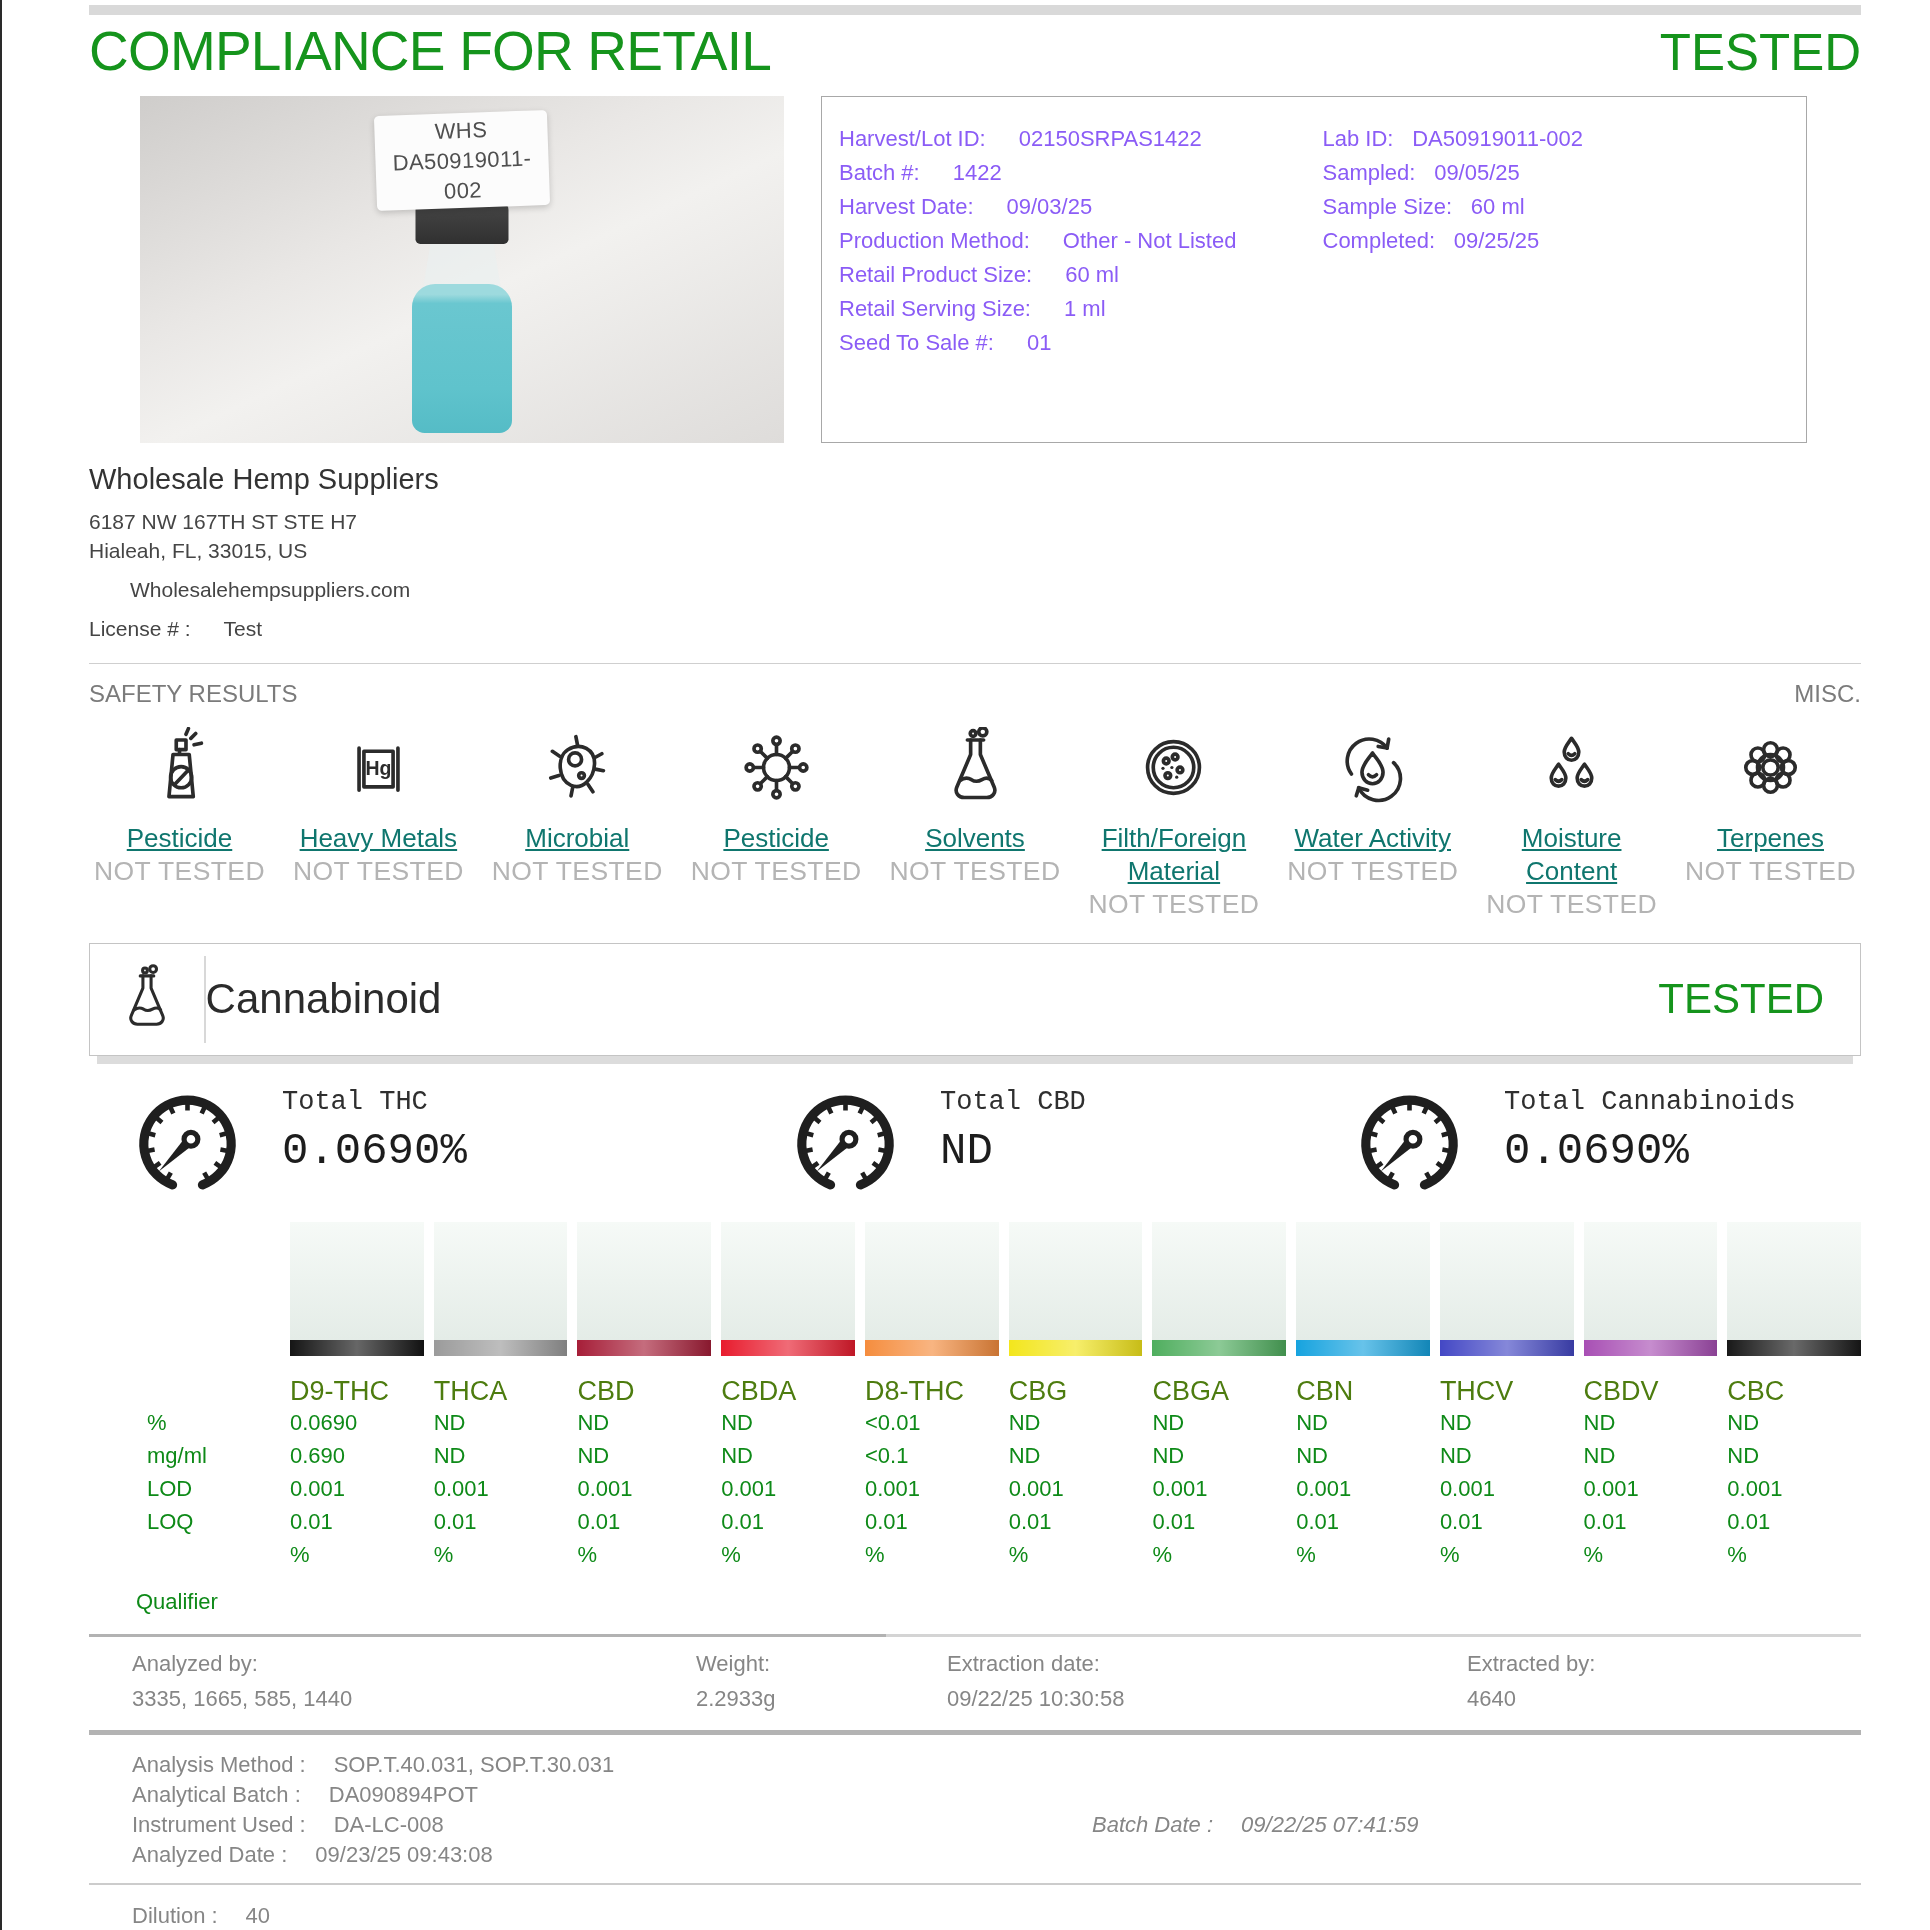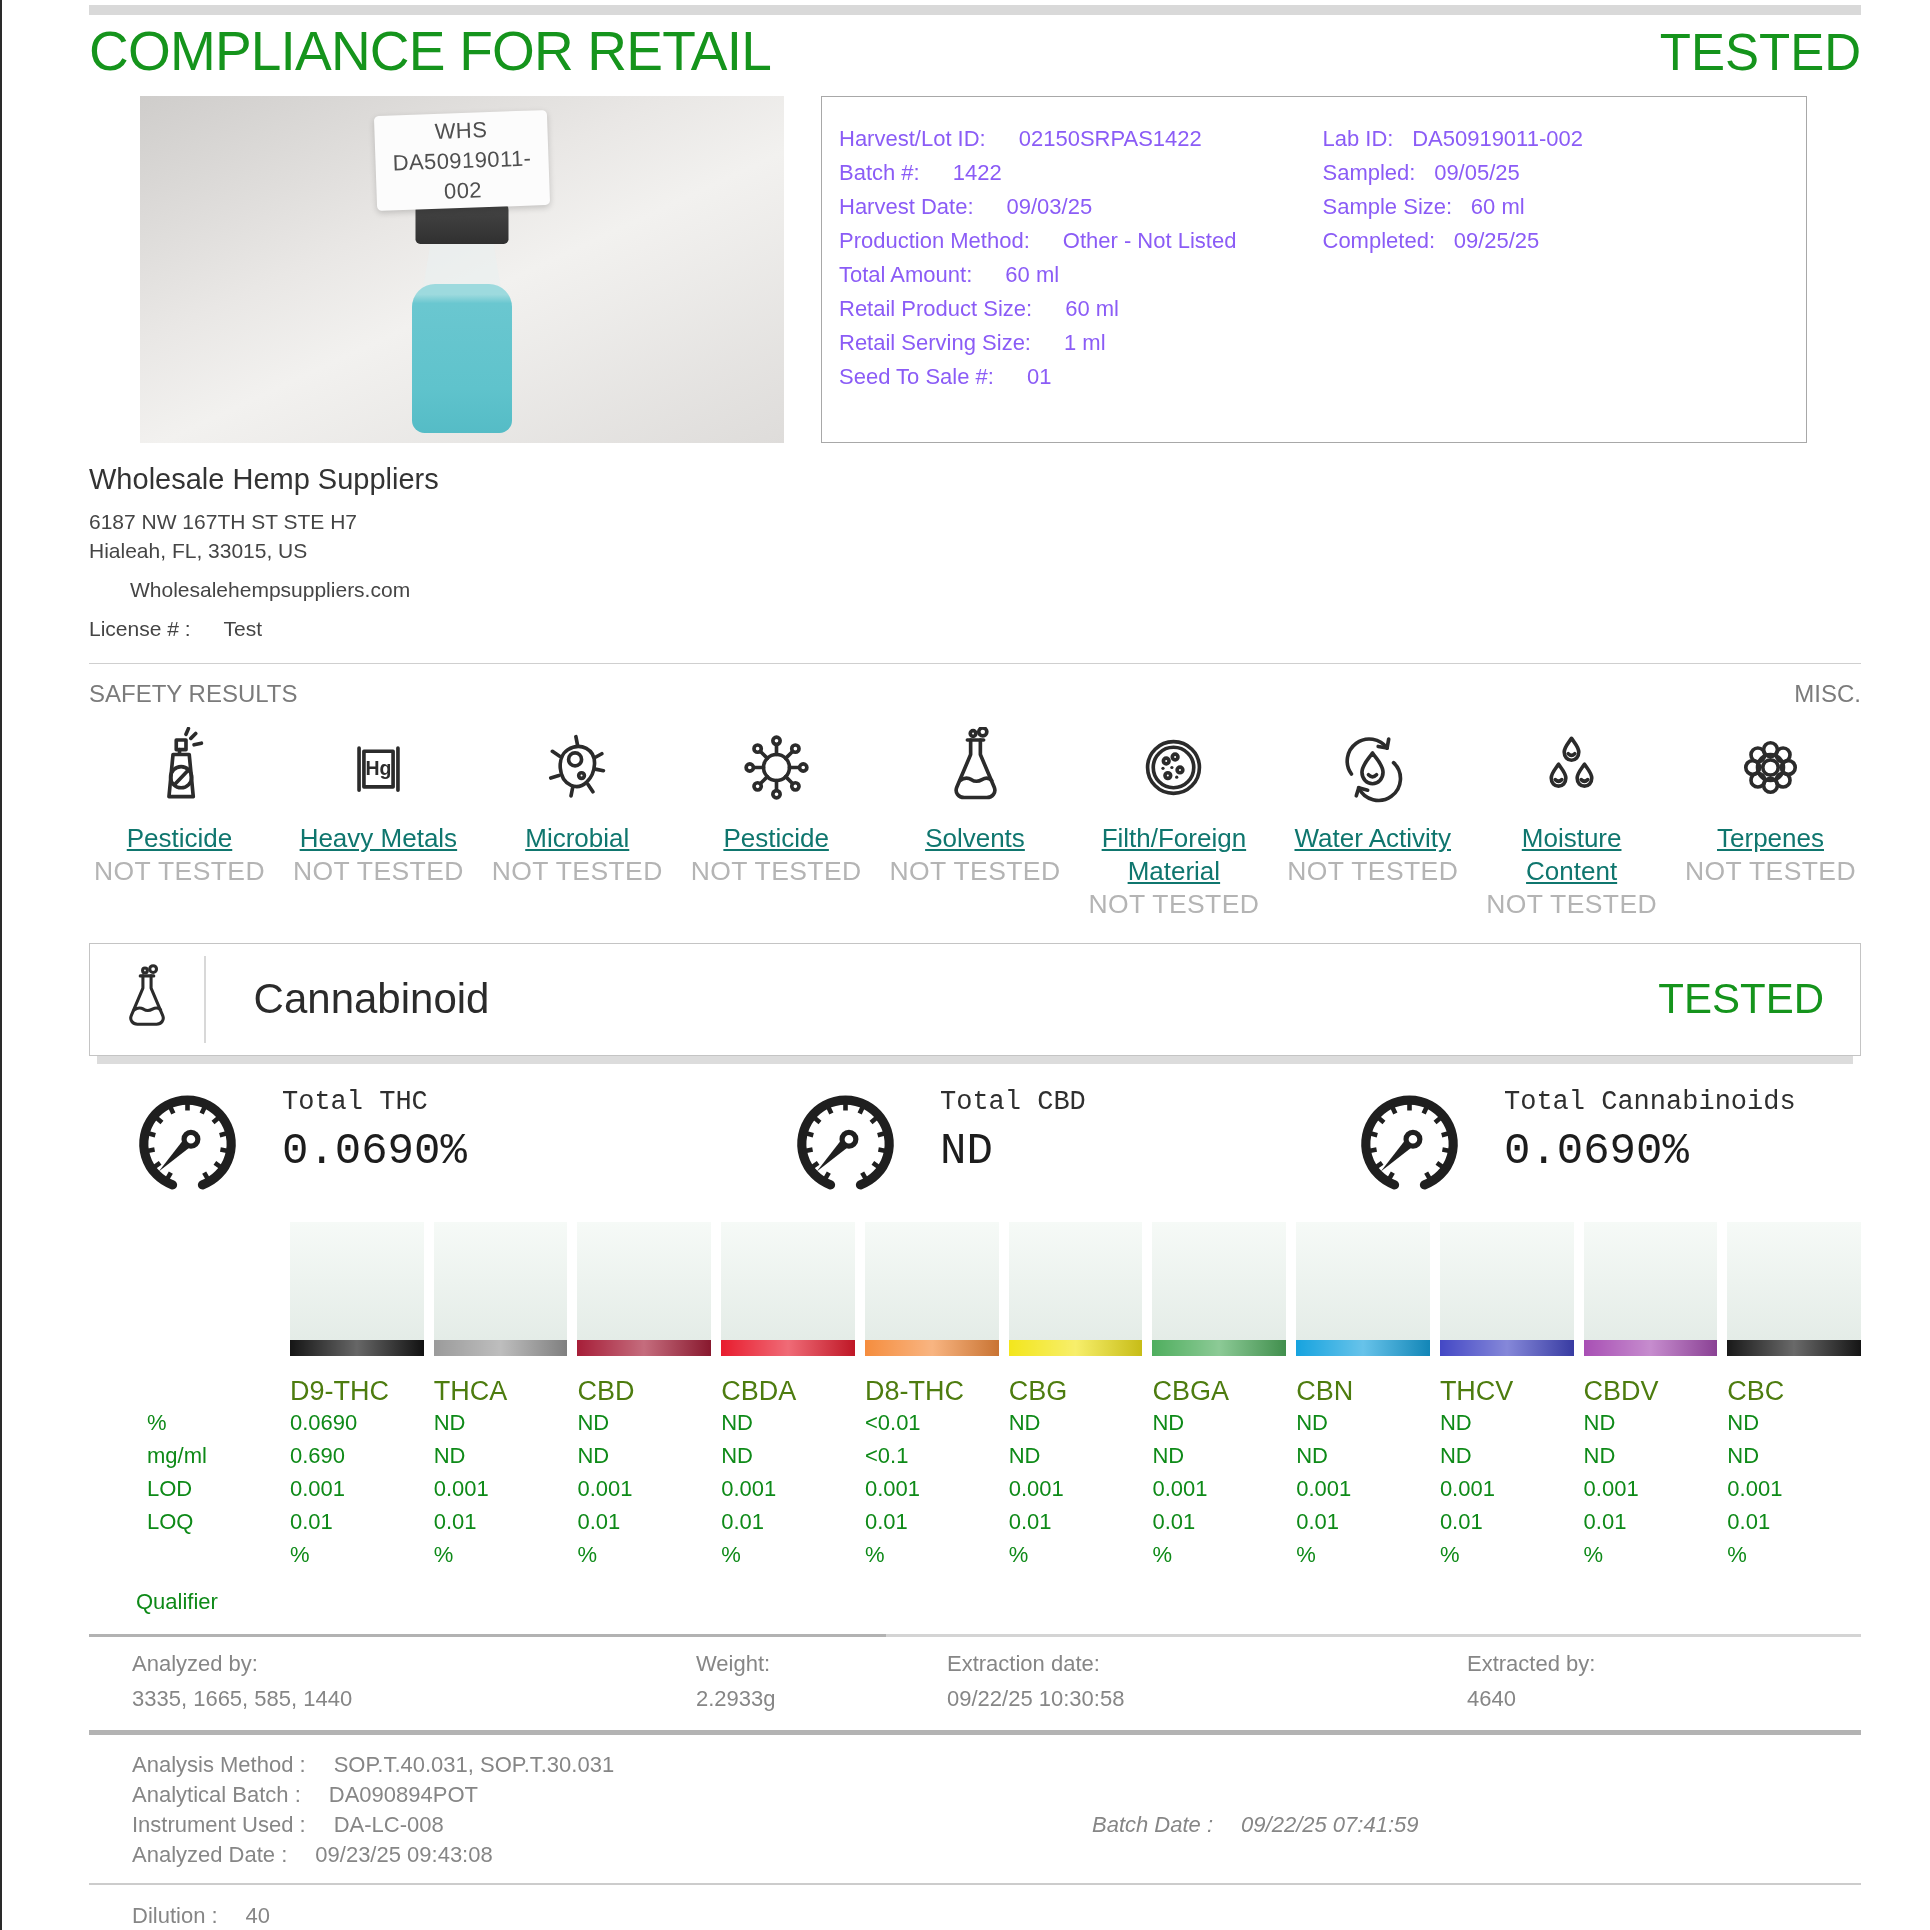--- a/index.html
+++ b/index.html
@@ -52,21 +52,21 @@
   .s-items{display:flex;justify-content:space-between;margin-top:18.7px;}
   .s-item{width:181px;text-align:center;}
   .s-item svg{height:81px;}
   .s-name{font-size:26px;color:#0f766e;line-height:33px;margin-top:11px;text-decoration:underline;}
   .s-status{font-size:26.5px;color:#b4b4b4;line-height:33px;letter-spacing:0.4px;}
   .ico{stroke:#2b2b2b;stroke-width:4.5;fill:none;stroke-linecap:round;stroke-linejoin:round;}
   
   .cb-box{margin-top:22px;border:0.8px solid #c4c4c4;height:111px;display:flex;align-items:center;padding-right:36px;}
   .cb-icon-wrap{width:114px;display:flex;justify-content:center;align-items:center;}
   .cb-divider{width:1.6px;height:87px;background:#d8d8d8;}
-  .cb-title{font-size:42px;color:#2b2b2b;margin-left:48px;}
+  .cb-title{font-size:42px;color:#2b2b2b;}
   .cb-status{margin-left:auto;font-size:42px;color:#15941c;}
   .cb-shadow{height:7.8px;background:#dcdcdc;margin:0 7.8px;}
   
   .gauges{display:grid;grid-template-columns:658px 564px 1fr;padding-left:37px;margin-top:20px;font-family:Liberation Mono, monospace;}
   .gauge{display:flex;align-items:flex-start;}
   .gauge svg{width:123px;height:115px;flex-shrink:0;}
   .g-text{margin-left:33px;}
   .g-label{font-size:27px;color:#2f2f2f;margin-top:3.1px;}
   .g-value{font-size:44px;color:#1d1d1d;margin-top:9.3px;}
   
@@ -113,21 +113,20 @@
         <div>DA50919011-002</div>
       </div>
     </div>
 
     <div class="info-box">
       <div class="info-col">
         <div class="info-row"><span>Harvest/Lot ID:</span><span class="val">02150SRPAS1422</span></div>
         <div class="info-row"><span>Batch #:</span><span class="val">1422</span></div>
         <div class="info-row"><span>Harvest Date:</span><span class="val">09/03/25</span></div>
         <div class="info-row"><span>Production Method:</span><span class="val">Other - Not Listed</span></div>
-        <div class="info-row"><span>Total Amount:</span><span class="val">60 ml</span></div>
         <div class="info-row"><span>Retail Product Size:</span><span class="val">60 ml</span></div>
         <div class="info-row"><span>Retail Serving Size:</span><span class="val">1 ml</span></div>
         <div class="info-row"><span>Seed To Sale #:</span><span class="val">01</span></div>
       </div>
       <div class="info-col right">
         <div class="info-row"><span>Lab ID:</span><span class="val">DA50919011-002</span></div>
         <div class="info-row"><span>Sampled:</span><span class="val">09/05/25</span></div>
         <div class="info-row"><span>Sample Size:</span><span class="val">60 ml</span></div>
         <div class="info-row"><span>Completed:</span><span class="val">09/25/25</span></div>
       </div>

